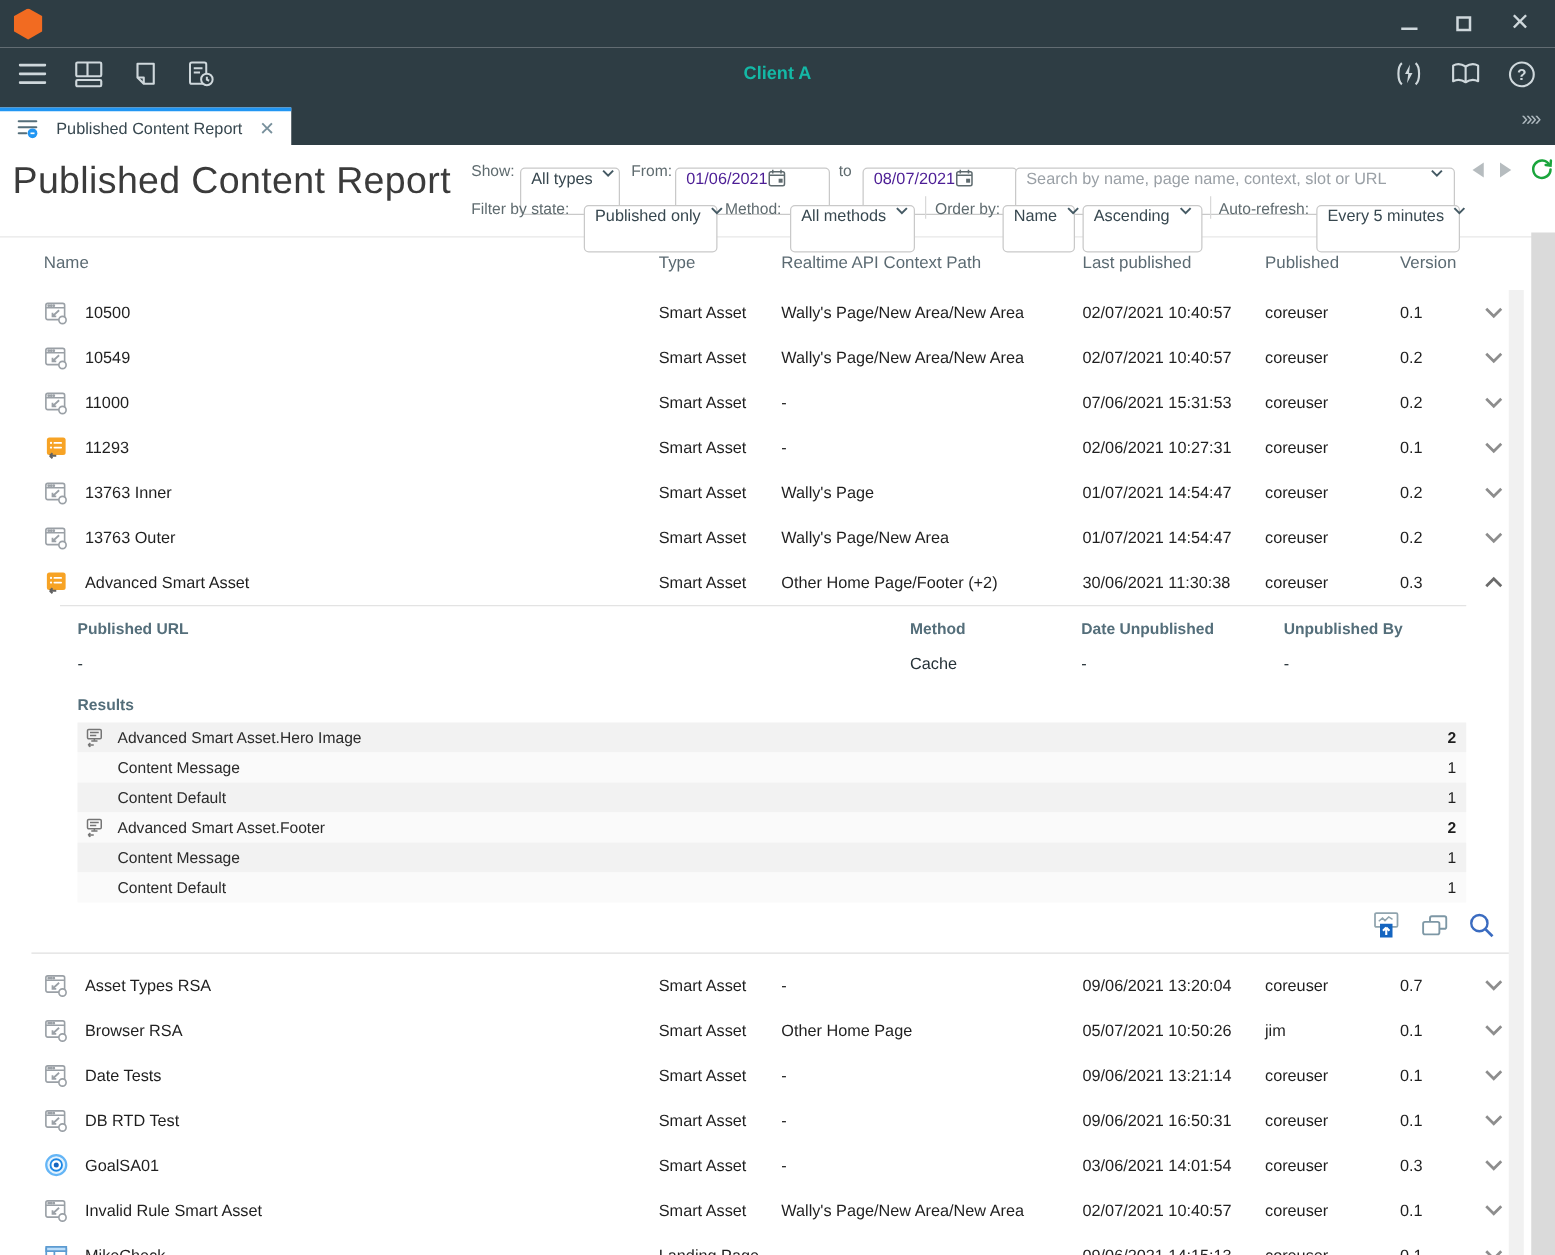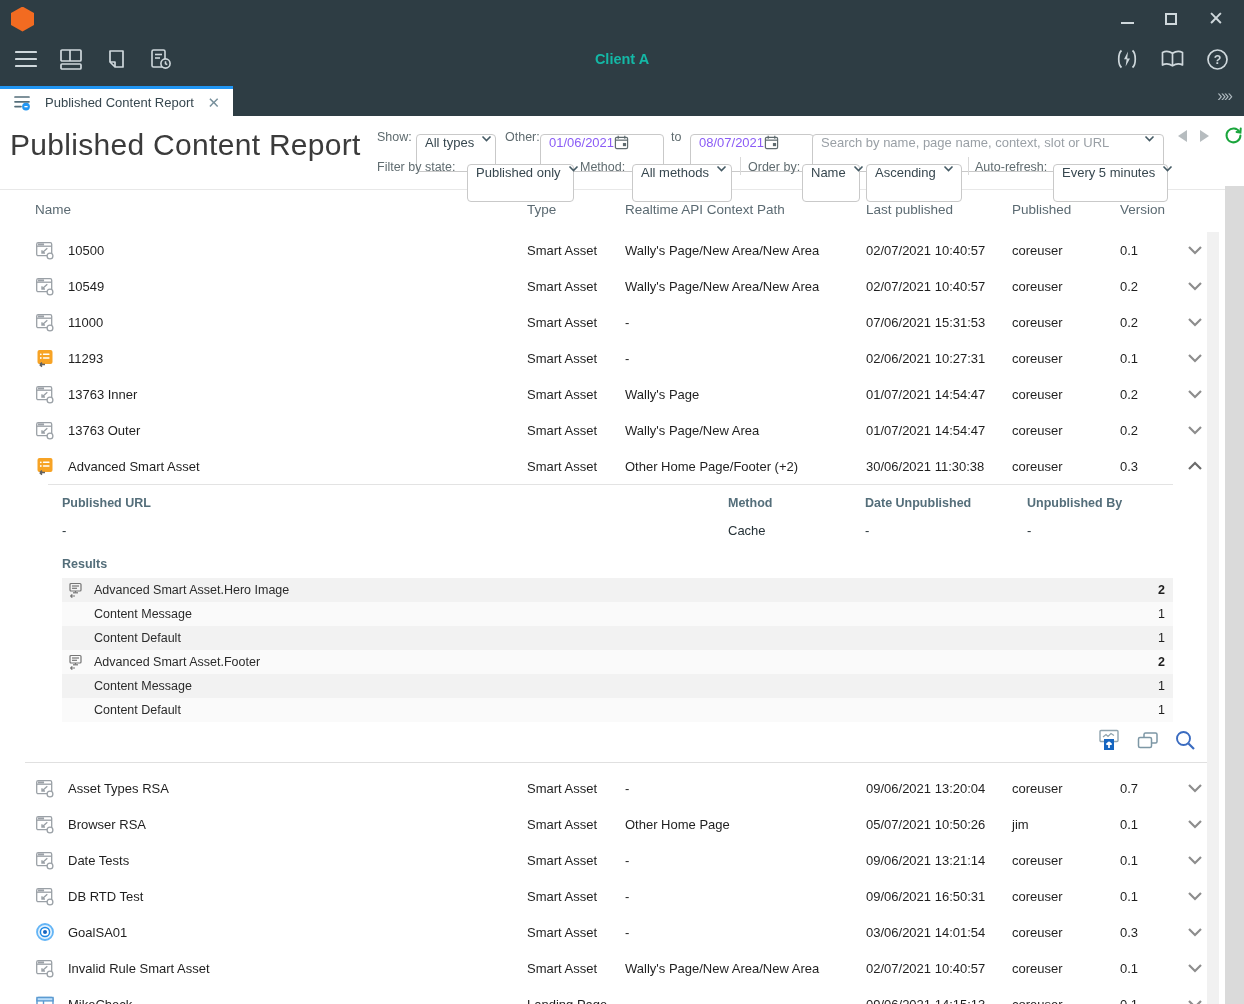--- a/index.html
+++ b/index.html
@@ -39,21 +39,21 @@
   
   .header-band { position:absolute; top:116px; left:0; width:1244px; height:74px; background:#fff;
     border-bottom:1px solid #e8e8e8; }
   .page-title { position:absolute; left:10px; top:12px; font-size:30px; font-weight:400;
     color:#3b3b3b; letter-spacing:.3px; }
   .f-label { position:absolute; font-size:12.5px; color:#5f6b6f; white-space:nowrap; }
   .ctrl { position:absolute; height:38px; border:1px solid #c9c9c9; border-radius:4px; background:#fff;
     display:flex; align-items:flex-start; padding:0 8px; font-size:13px; color:#37474f; white-space:nowrap;margin-top:10px; }
   .ctrl .val { font-weight:500; }
   .ctrl .chev { margin-left:7px; }
-  .datefield .val { font-weight:400; color:#8b5cf6; }
+  .datefield .val { font-weight:400; color:#4c1d95; }
   .datefield svg { margin-left:auto; }
   .search-ctrl input { border:none; outline:none; flex:1; font-size:13px; color:#a16207;
     font-family:"Liberation Sans",sans-serif; background:transparent; }
   .search-ctrl input::placeholder { color:#9aa0a6; }
   .vsep { position:absolute; width:1px; height:18px; background:#d9d9d9; }
   .tri-left { position:absolute; width:0; height:0; border-top:6px solid transparent;
     border-bottom:6px solid transparent; border-right:9px solid #b6bcbf; }
   .tri-right { position:absolute; width:0; height:0; border-top:6px solid transparent;
     border-bottom:6px solid transparent; border-left:9px solid #b6bcbf; }
 
@@ -188,21 +188,21 @@
 
   <span class="f-label" style="left:377px; top:14px;">Show:</span>
   <div class="ctrl" style="left:416px; top:8px; width:80px;">
     <span class="val">All types</span>
     <span class="chev">
         <svg width="11" height="7" viewBox="0 0 11 7" fill="none" stroke="#455a64" stroke-width="1.6">
           <polyline points="1.5,1.5 5.5,5.5 9.5,1.5"></polyline>
         </svg>
       </span>
   </div>
-  <span class="f-label" style="left:505px; top:14px;">Other:</span>
+  <span class="f-label" style="left:505px; top:14px;">From:</span>
   <div class="ctrl datefield" style="left:540px; top:8px; width:124px;">
     <span class="val">01/06/2021</span>
     <span>
         <svg width="15" height="15" viewBox="0 0 16 16" fill="none" stroke="#5f6b6f" stroke-width="1.3">
           <rect x="1.5" y="2.5" width="13" height="12" rx="1.5"></rect>
           <line x1="4.5" y1="0.8" x2="4.5" y2="4"></line>
           <line x1="11.5" y1="0.8" x2="11.5" y2="4"></line>
           <line x1="1.5" y1="5.5" x2="14.5" y2="5.5"></line>
           <rect x="9.5" y="8.5" width="3.4" height="3.4" fill="#5f6b6f" stroke="none"></rect>
         </svg>

